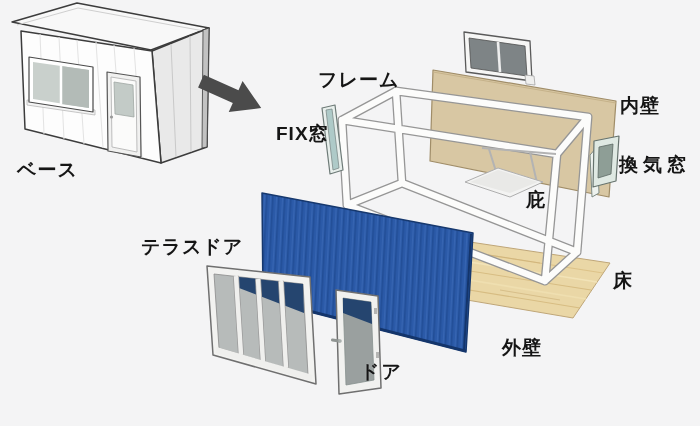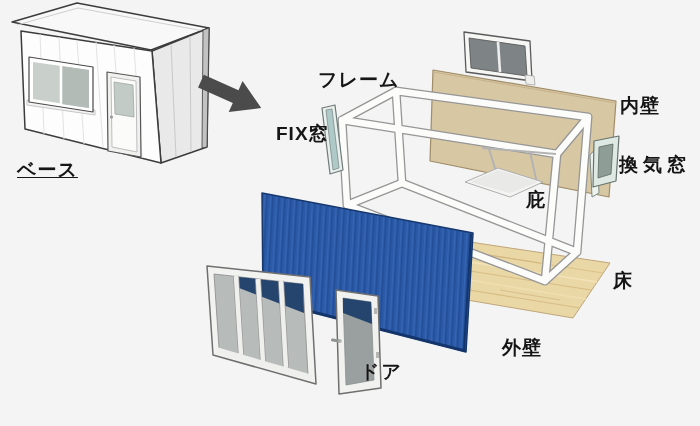--- a/index.html
+++ b/index.html
@@ -147,23 +147,24 @@
     <polygon points="343,298 371,302 374,380 346,385" fill="#9aa09f" stroke="#87908e" stroke-width="0.8"></polygon>
     <polygon points="343,298 371,302 372,324 343,313" fill="#25456f"></polygon>
     <rect x="331" y="339" width="10" height="3" rx="1.5" fill="#8f9492" transform="rotate(8 336 340)"></rect>
     <circle cx="340" cy="341" r="1.8" fill="#aab0ae"></circle>
     <rect x="374" y="308" width="3" height="6" fill="#b5b5b3"></rect>
     <rect x="376" y="352" width="3" height="6" fill="#b5b5b3"></rect>
   </g>
 
 </svg>
 
-<div class="lbl" style="left:17px;top:160px;text-decoration:underline;">ベース</div>
+<div class="lbl" style="left:17px;top:160px;">ベース</div>
 <div class="lbl" style="left:318px;top:70px;">フレーム</div>
 <div class="lbl" style="left:261px;top:124px;margin-left:15px;">FIX窓</div>
 <div class="lbl" style="left:620px;top:96px;">内壁</div>
 <div class="lbl" style="left:619px;top:155px;letter-spacing:5px;">換気窓</div>
 <div class="lbl" style="left:526px;top:190px;">庇</div>
 <div class="lbl" style="left:613px;top:271px;">床</div>
+<div class="lbl" style="left:141px;top:237px;">テラスドア</div>
 <div class="lbl" style="left:471px;top:338px;margin-left:31px;">外壁</div>
 <div class="lbl" style="left:360px;top:362px;letter-spacing:2px;">ドア</div>
 
 </div>
 
 </body></html>

